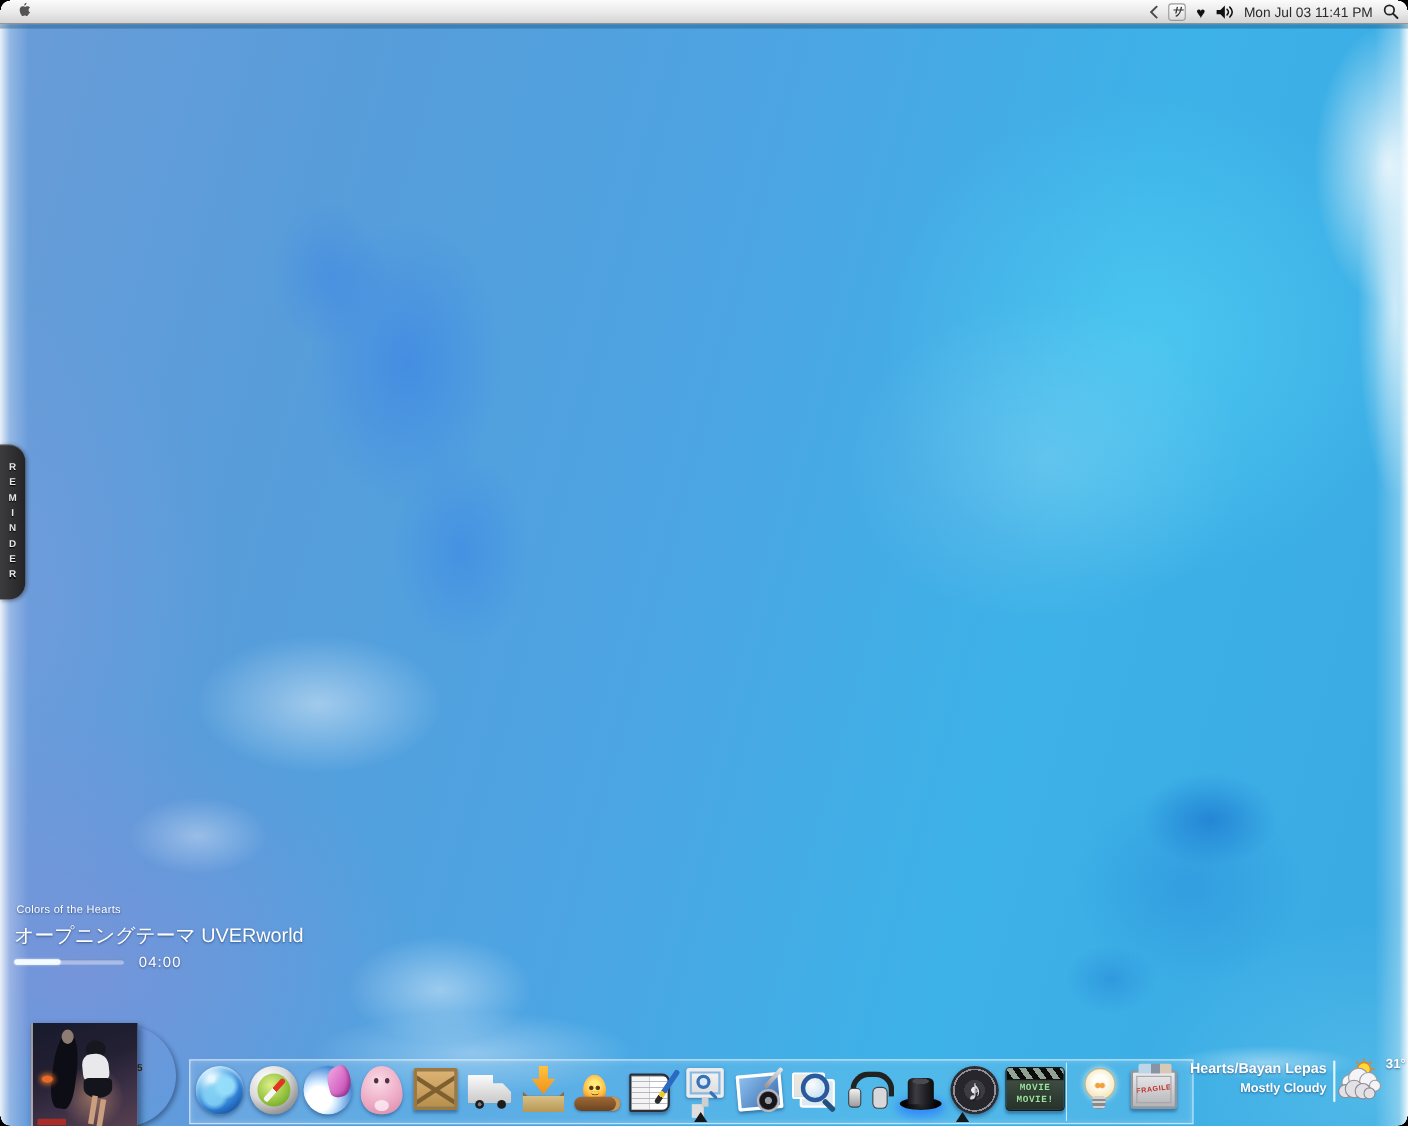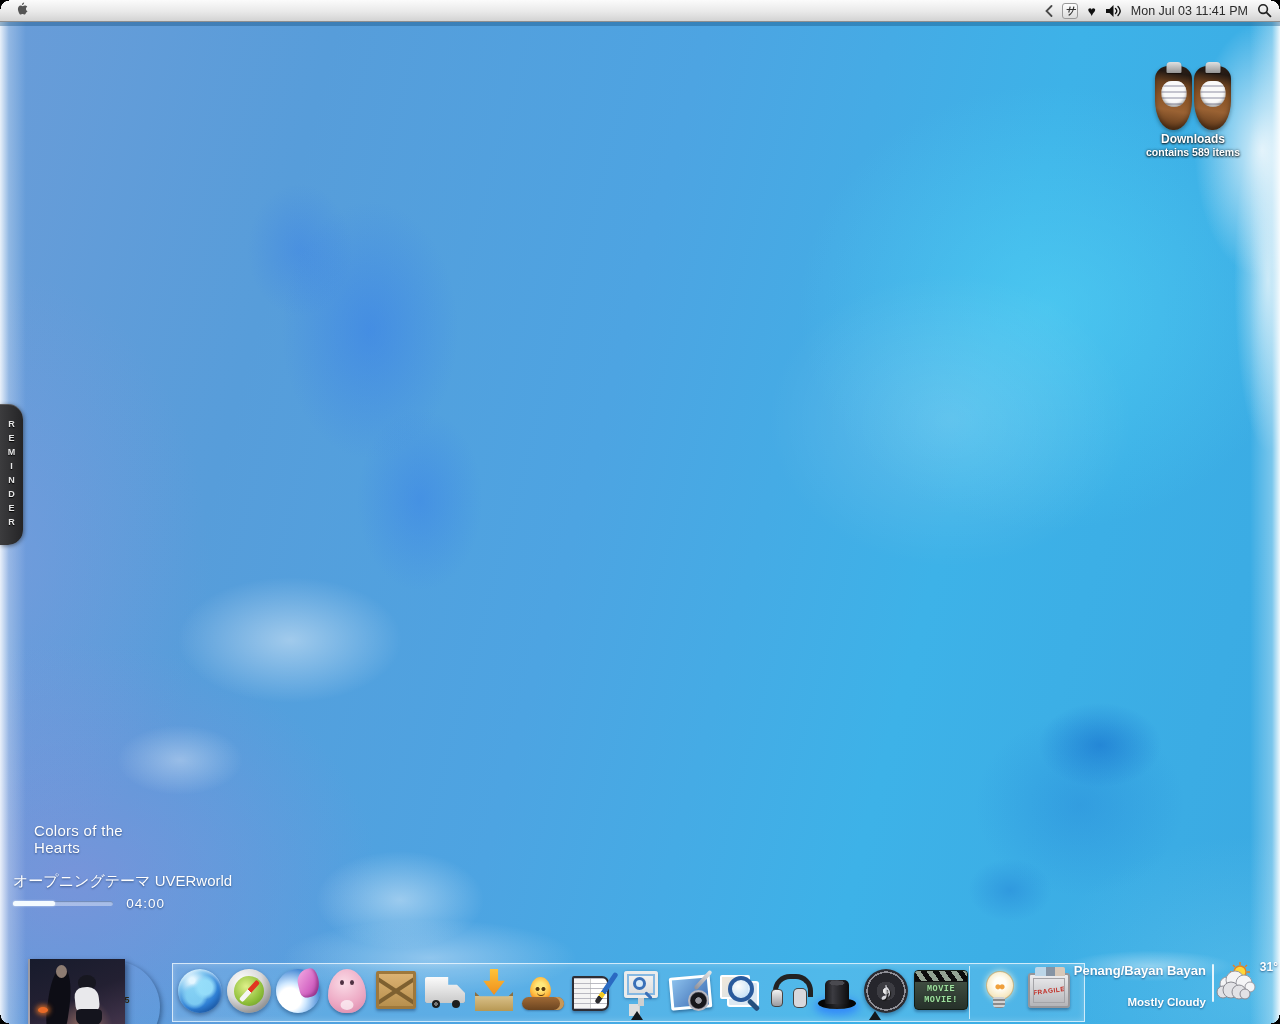--- a/index.html
+++ b/index.html
@@ -69,22 +69,22 @@
     text-shadow:0 1px 2px rgba(0,0,0,.85),0 0 3px rgba(0,0,0,.6);}
   
   .reminder{position:absolute;left:0;top:404px;width:23px;height:141px;
     background:linear-gradient(90deg,#3c3c3e,#242426);border-radius:0 15px 15px 0;
     box-shadow:1px 1px 4px rgba(0,0,0,.45), inset 0 1px 0 rgba(255,255,255,.18);
     display:flex;align-items:center;justify-content:center;cursor:pointer;}
   .reminder span{writing-mode:vertical-rl;text-orientation:upright;letter-spacing:4px;
     font-size:9px;font-weight:bold;color:#e6e6e6;text-shadow:0 1px 1px #000;}
   
   .player{position:absolute;left:13px;top:822px;width:152px;color:#fff;}
-  .p-title{margin-left:21px;font-size:15px;letter-spacing:.3px;text-shadow:0 1px 2px rgba(0,30,70,.55);}
-  .p-sub{margin-top:16px;font-size:15px;text-shadow:0 1px 2px rgba(0,30,70,.55);white-space:nowrap;}
+  .p-title{margin-left:2px;font-size:10px;letter-spacing:.3px;text-shadow:0 1px 2px rgba(0,30,70,.55);}
+  .p-sub{margin-top:5px;font-size:18px;text-shadow:0 1px 2px rgba(0,30,70,.55);white-space:nowrap;}
   .p-row{display:flex;align-items:center;margin-top:5px;}
   .p-bar{position:relative;width:100px;height:5px;border-radius:3px;background:rgba(255,255,255,.38);
     box-shadow:inset 0 1px 1px rgba(0,40,90,.35);cursor:pointer;}
   .p-fill{position:absolute;left:0;top:0;height:100%;border-radius:3px;background:#f4fbff;
     box-shadow:0 0 2px rgba(255,255,255,.8);}
   .p-time{flex:1;text-align:right;font-size:13.5px;letter-spacing:1px;text-shadow:0 1px 2px rgba(0,30,70,.55);}
   .artwork{position:relative;margin-top:4px;height:102px;width:160px;}
   .vinyl{position:absolute;left:55px;top:46px;width:92px;height:92px;border-radius:50%;
     background:
       radial-gradient(circle, #9fc8e8 0 5px, #caa23c 5px 20px, #b3medium 0, #2c343e 20px 22px,
@@ -241,21 +241,21 @@
   .ic-fragile::before{content:"";position:absolute;left:5px;top:-8px;width:30px;height:9px;
     background:linear-gradient(90deg,#bcd6e8 0 38%,#8694a4 38% 66%,#d8c8b8 66%);border-radius:2px 2px 0 0;}
   .ic-fragile::after{content:"";position:absolute;inset:3px;border:1px solid #a4a4a8;}
   .stamp{position:absolute;left:0;top:12px;width:100%;text-align:center;font-size:6.5px;font-weight:bold;
     color:#c22c24;transform:rotate(-7deg);letter-spacing:.5px;}
   
   .weather{position:absolute;right:0;top:956px;width:230px;height:60px;color:#fff;}
   .w-loc{position:absolute;right:74px;top:7px;font-size:13px;font-weight:bold;white-space:nowrap;
     text-shadow:0 1px 2px rgba(0,40,90,.6);}
   .w-cond{position:absolute;right:74px;top:28px;font-size:11.5px;font-weight:bold;
-    text-shadow:0 1px 2px rgba(0,40,90,.6);margin-top:12px;}
+    text-shadow:0 1px 2px rgba(0,40,90,.6);}
   .w-div{position:absolute;right:66px;top:8px;width:2px;height:38px;background:rgba(255,255,255,.85);border-radius:1px;}
   .w-icon{position:absolute;right:24px;top:4px;}
   .w-temp{position:absolute;right:2px;top:4px;font-size:12px;font-weight:bold;
     text-shadow:0 1px 2px rgba(0,40,90,.6);}
 </style>
 </head>
 <body>
 
 <div class="screen">
   <div class="bg"></div>
@@ -289,28 +289,20 @@
       <span class="clock">Mon Jul 03 11:41 PM</span>
       <span class="mb-ic">
         <svg width="15" height="15" viewBox="0 0 16 16">
             <circle cx="6.5" cy="6.5" r="4.6" fill="none" stroke="#222" stroke-width="1.7"></circle>
             <line x1="10" y1="10" x2="14.3" y2="14.3" stroke="#222" stroke-width="1.9" stroke-linecap="round"></line>
           </svg>
       </span>
     </div>
   </div>
 
-  <div class="downloads">
-    <div class="shoes">
-      <div class="shoe"></div>
-      <div class="shoe"></div>
-    </div>
-    <div class="dl-label">Downloads</div>
-    <div class="dl-sub">contains 589 items</div>
-  </div>
 
   <div class="reminder">
     <span>REMINDER</span>
   </div>
 
   <div class="player">
     <div class="p-title">Colors of the Hearts</div>
     <div class="p-sub">オープニングテーマ UVERworld</div>
     <div class="p-row">
       <div class="p-bar">
@@ -410,21 +402,21 @@
           <div class="ic ic-fragile">
             <span class="stamp">FRAGILE</span>
           </div>
         </div>
     </div>
     <div class="runmark rm1"></div>
     <div class="runmark rm2"></div>
   </div>
 
   <div class="weather">
-    <div class="w-loc">Penang/Bayan Bayan</div>
+    <div class="w-loc">Hearts/Bayan Lepas</div>
     <div class="w-cond">Mostly Cloudy</div>
     <div class="w-div"></div>
     <div class="w-icon">
       <svg width="42" height="44" viewBox="0 0 42 44">
         <g stroke="#e8821e" stroke-width="1.4" fill="#ffd83a">
           <circle cx="26" cy="12" r="6"></circle>
           <line x1="26" y1="2" x2="26" y2="5"></line>
             <line x1="26" y1="19" x2="26" y2="22"></line>
           <line x1="16" y1="12" x2="19" y2="12"></line>
             <line x1="33" y1="12" x2="36" y2="12"></line>

